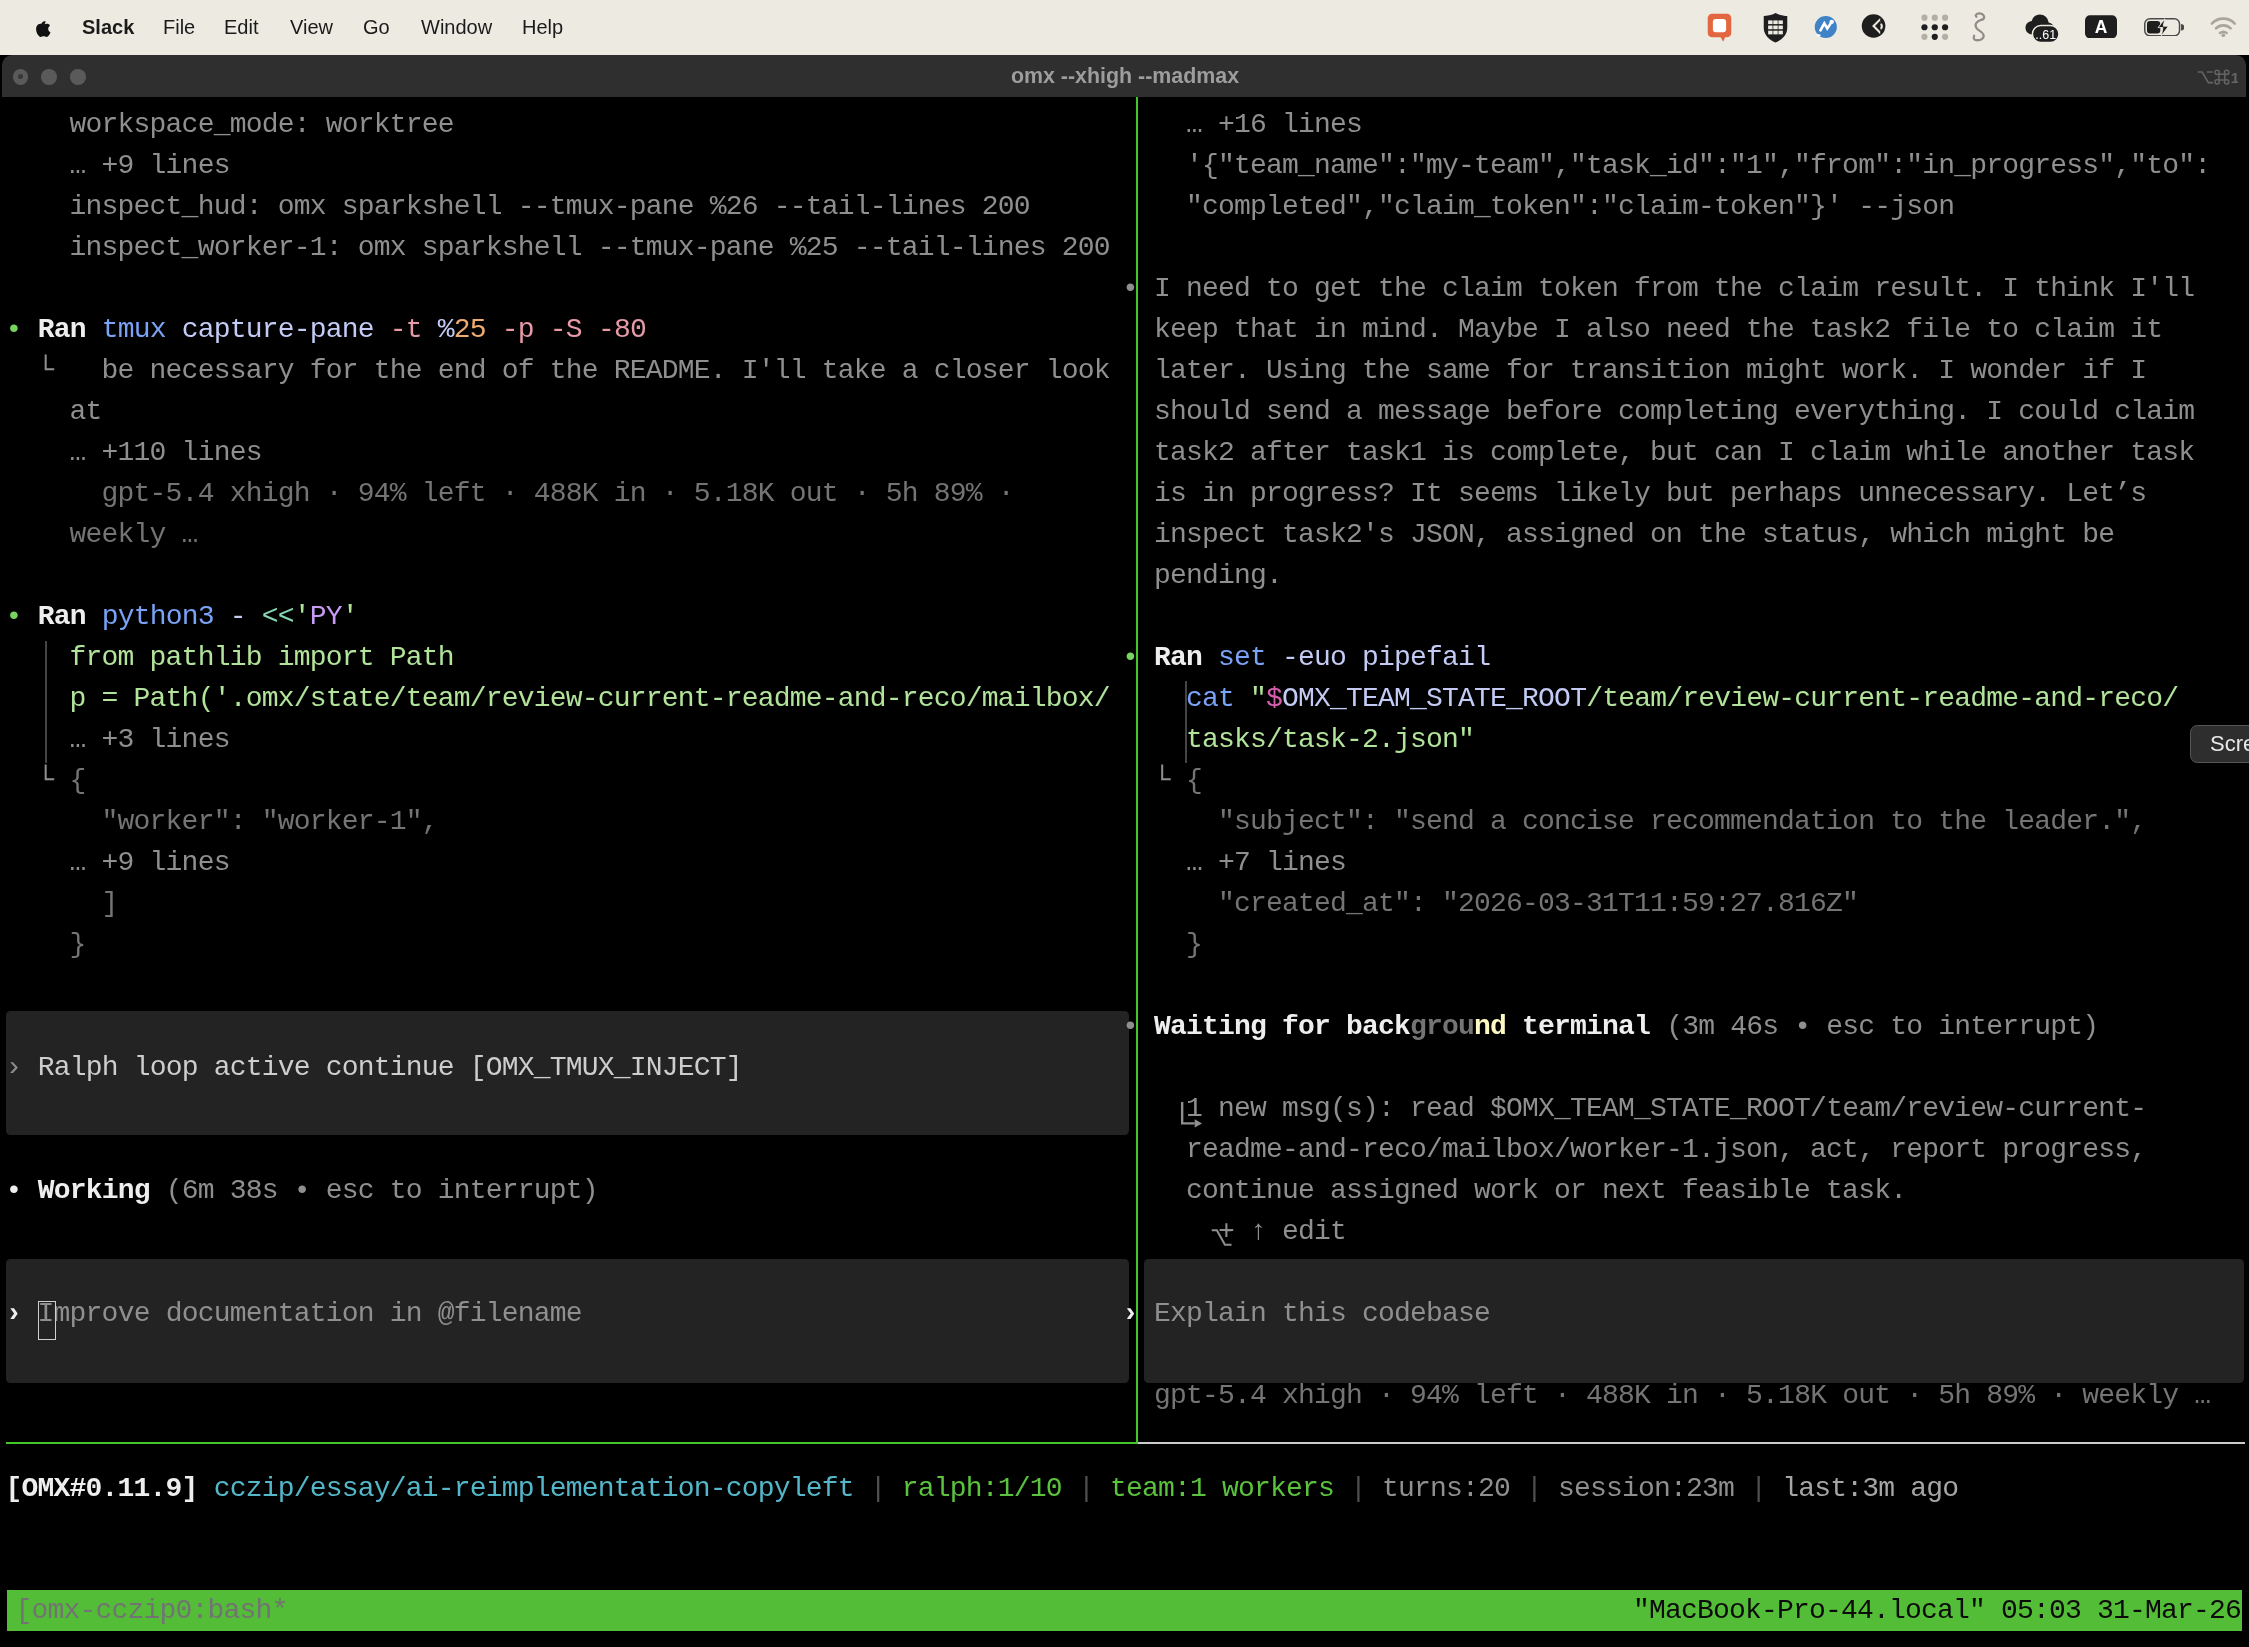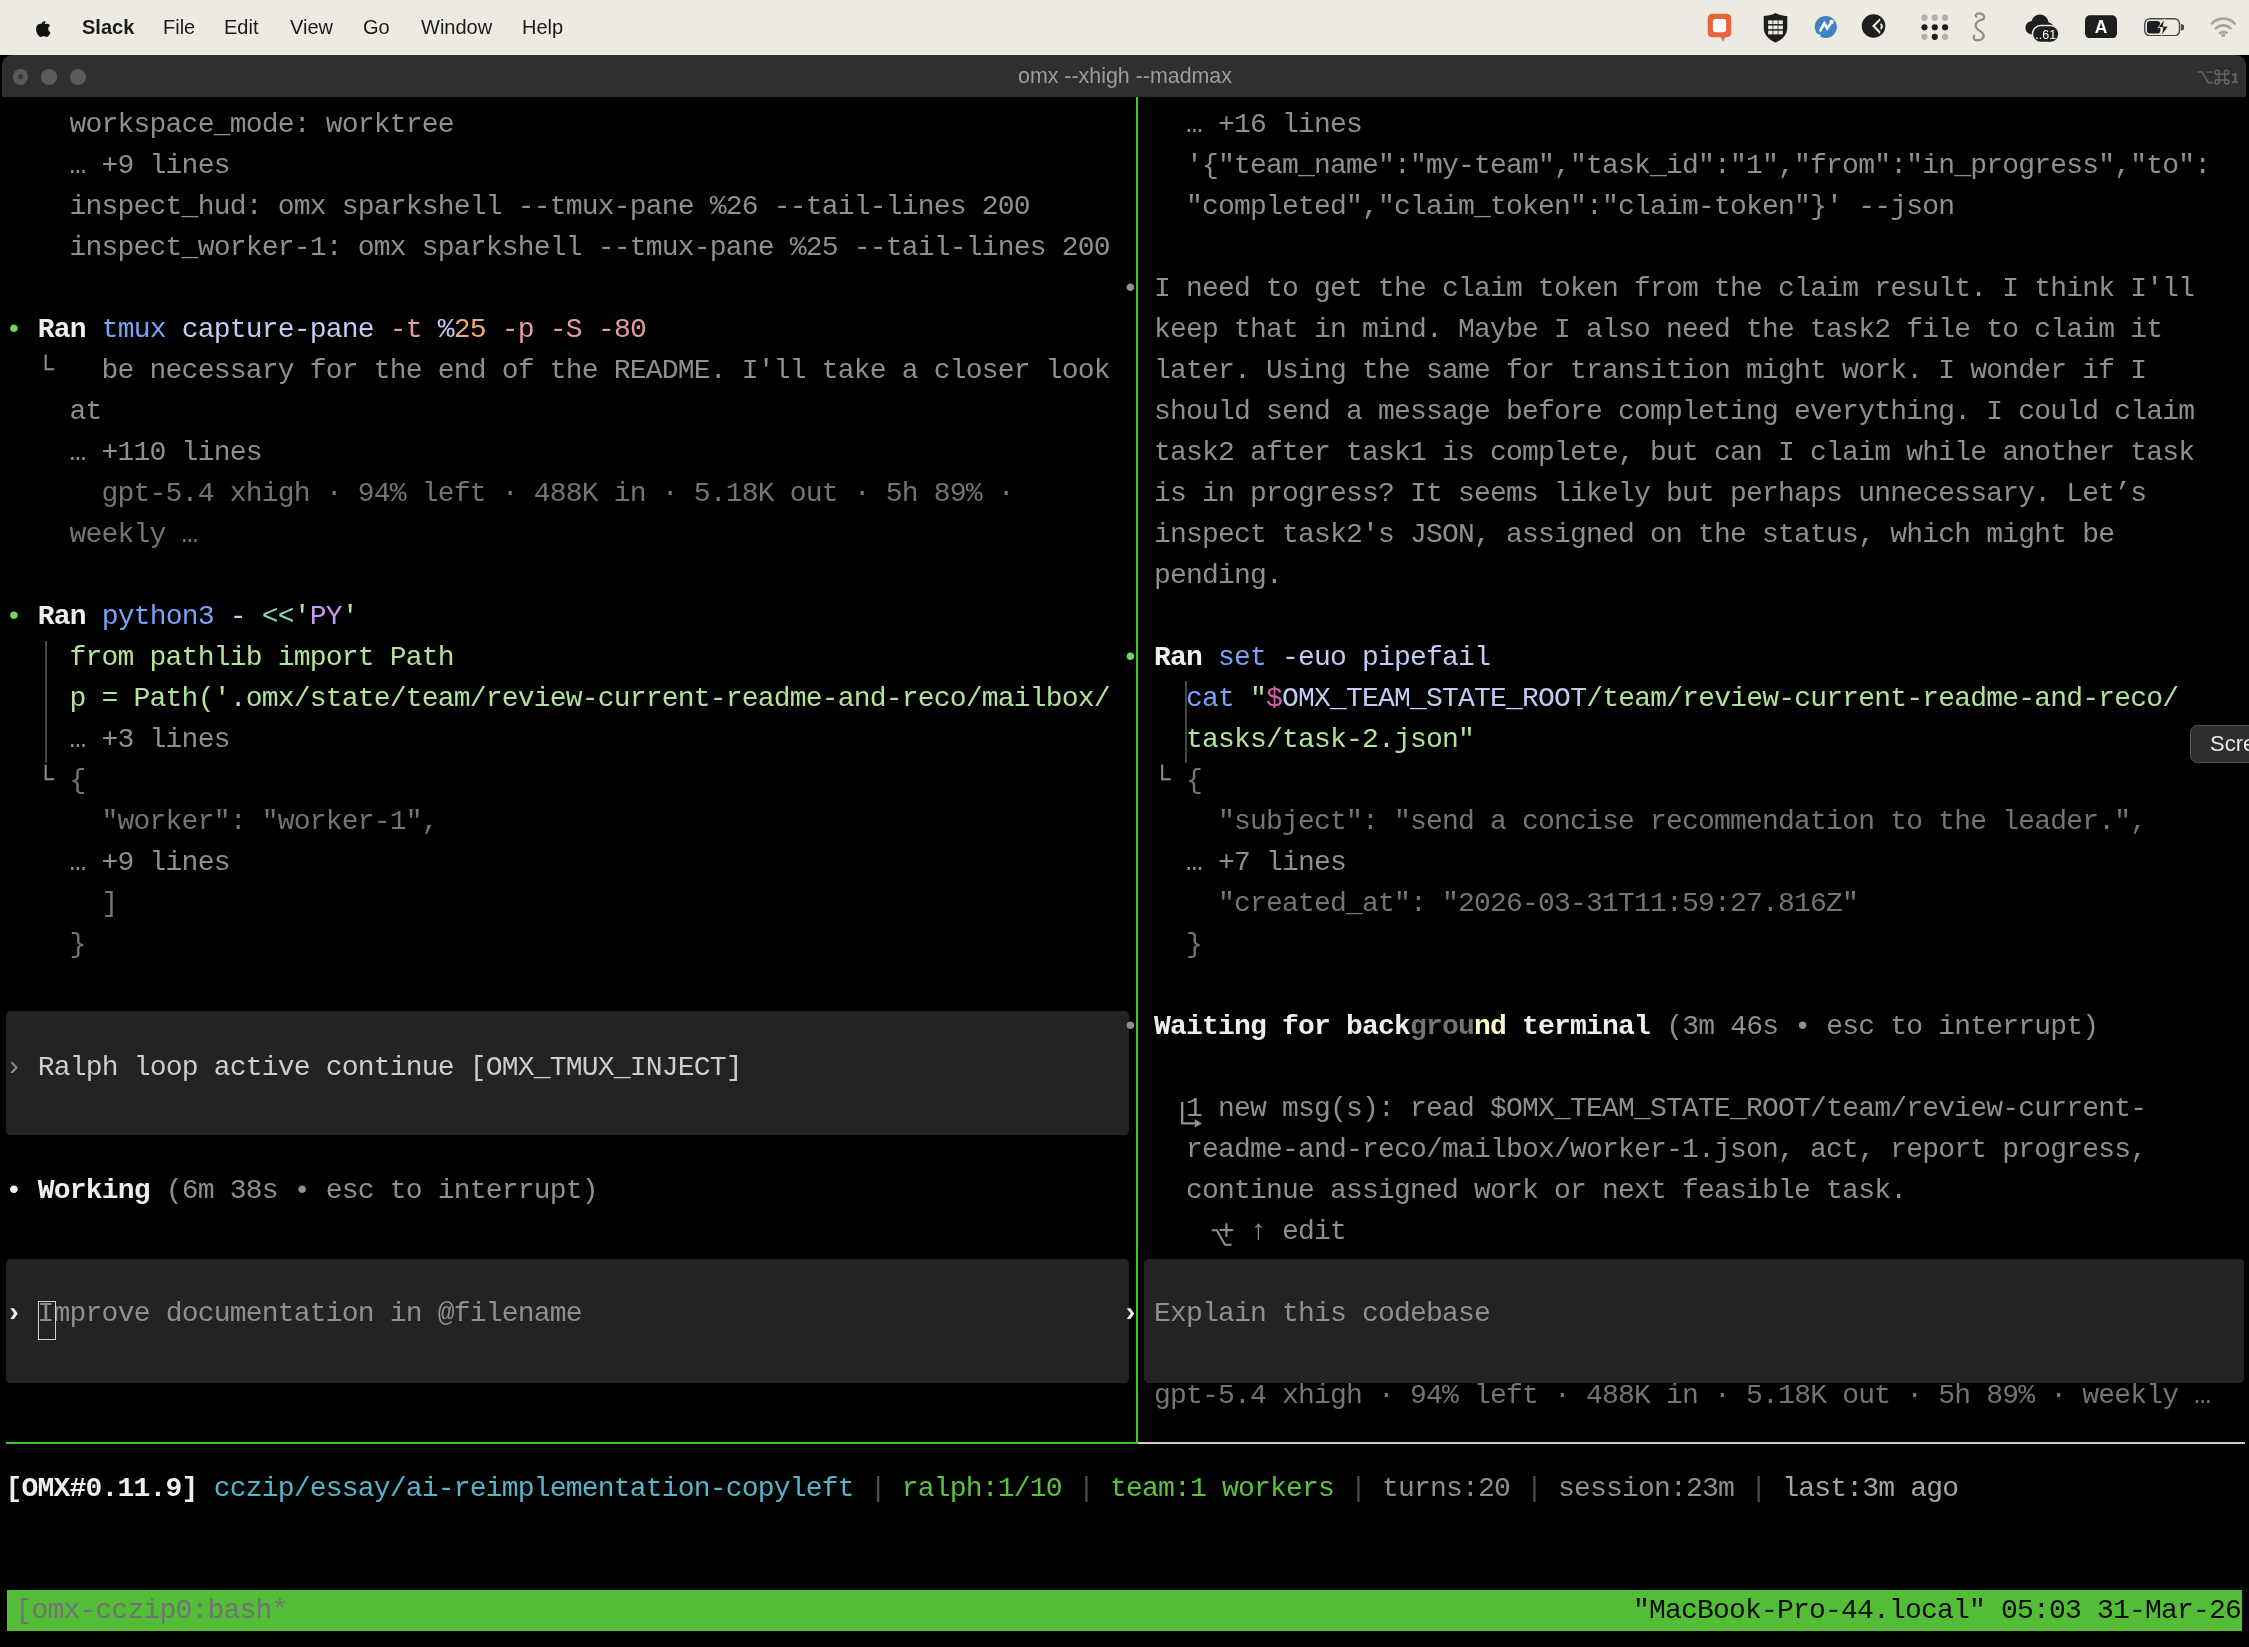--- a/index.html
+++ b/index.html
@@ -1,20 +1,20 @@
 <!DOCTYPE html>
 <html style="font-size:11.8px"><head><meta charset="utf-8">
 <style>
 html,body{margin:0;padding:0;background:#000;}
 #page{position:relative;width:2250px;height:1648px;overflow:hidden;background:#000;font-family:"Liberation Sans",sans-serif;}
 #menubar{position:absolute;left:0;top:0;width:2250px;height:55px;background:#edeae2;}
 .mi{position:absolute;top:0;height:55px;line-height:55px;font-size:20px;color:#1b1b1b;}
 #titlebar{position:absolute;left:1.5px;top:55px;width:2244px;height:42px;background:#2f2f2f;border-radius:10.3px 10.3px 0 0;}
 .dot{position:absolute;top:69px;width:15.5px;height:15.5px;border-radius:50%;background:#5a5a5a;}
-#wtitle{position:absolute;left:0;top:55px;width:2250px;height:42px;text-align:center;line-height:42px;font-size:21.4px;font-weight:400;color:#9d9d9d;}
+#wtitle{position:absolute;left:0;top:55px;width:2250px;height:42px;text-align:center;line-height:42px;font-size:21.4px;font-weight:700;color:#9d9d9d;}
 #term{position:absolute;left:1.5px;top:97px;width:2244px;height:1550px;background:#000;}
 pre{margin:0;font-family:"Liberation Mono",monospace;font-size:28px;letter-spacing:-0.8px;line-height:41px;white-space:pre;}
 .pane{position:absolute;top:104px;}
 .g{color:#8f8f8f}
 .d{color:#747474}
 .w{color:#eeeeee}
 .bl{color:#7aa2f7}
 .lv{color:#c3cbf5}
 .rs{color:#e59aa6}
 .or{color:#f0ab72}

